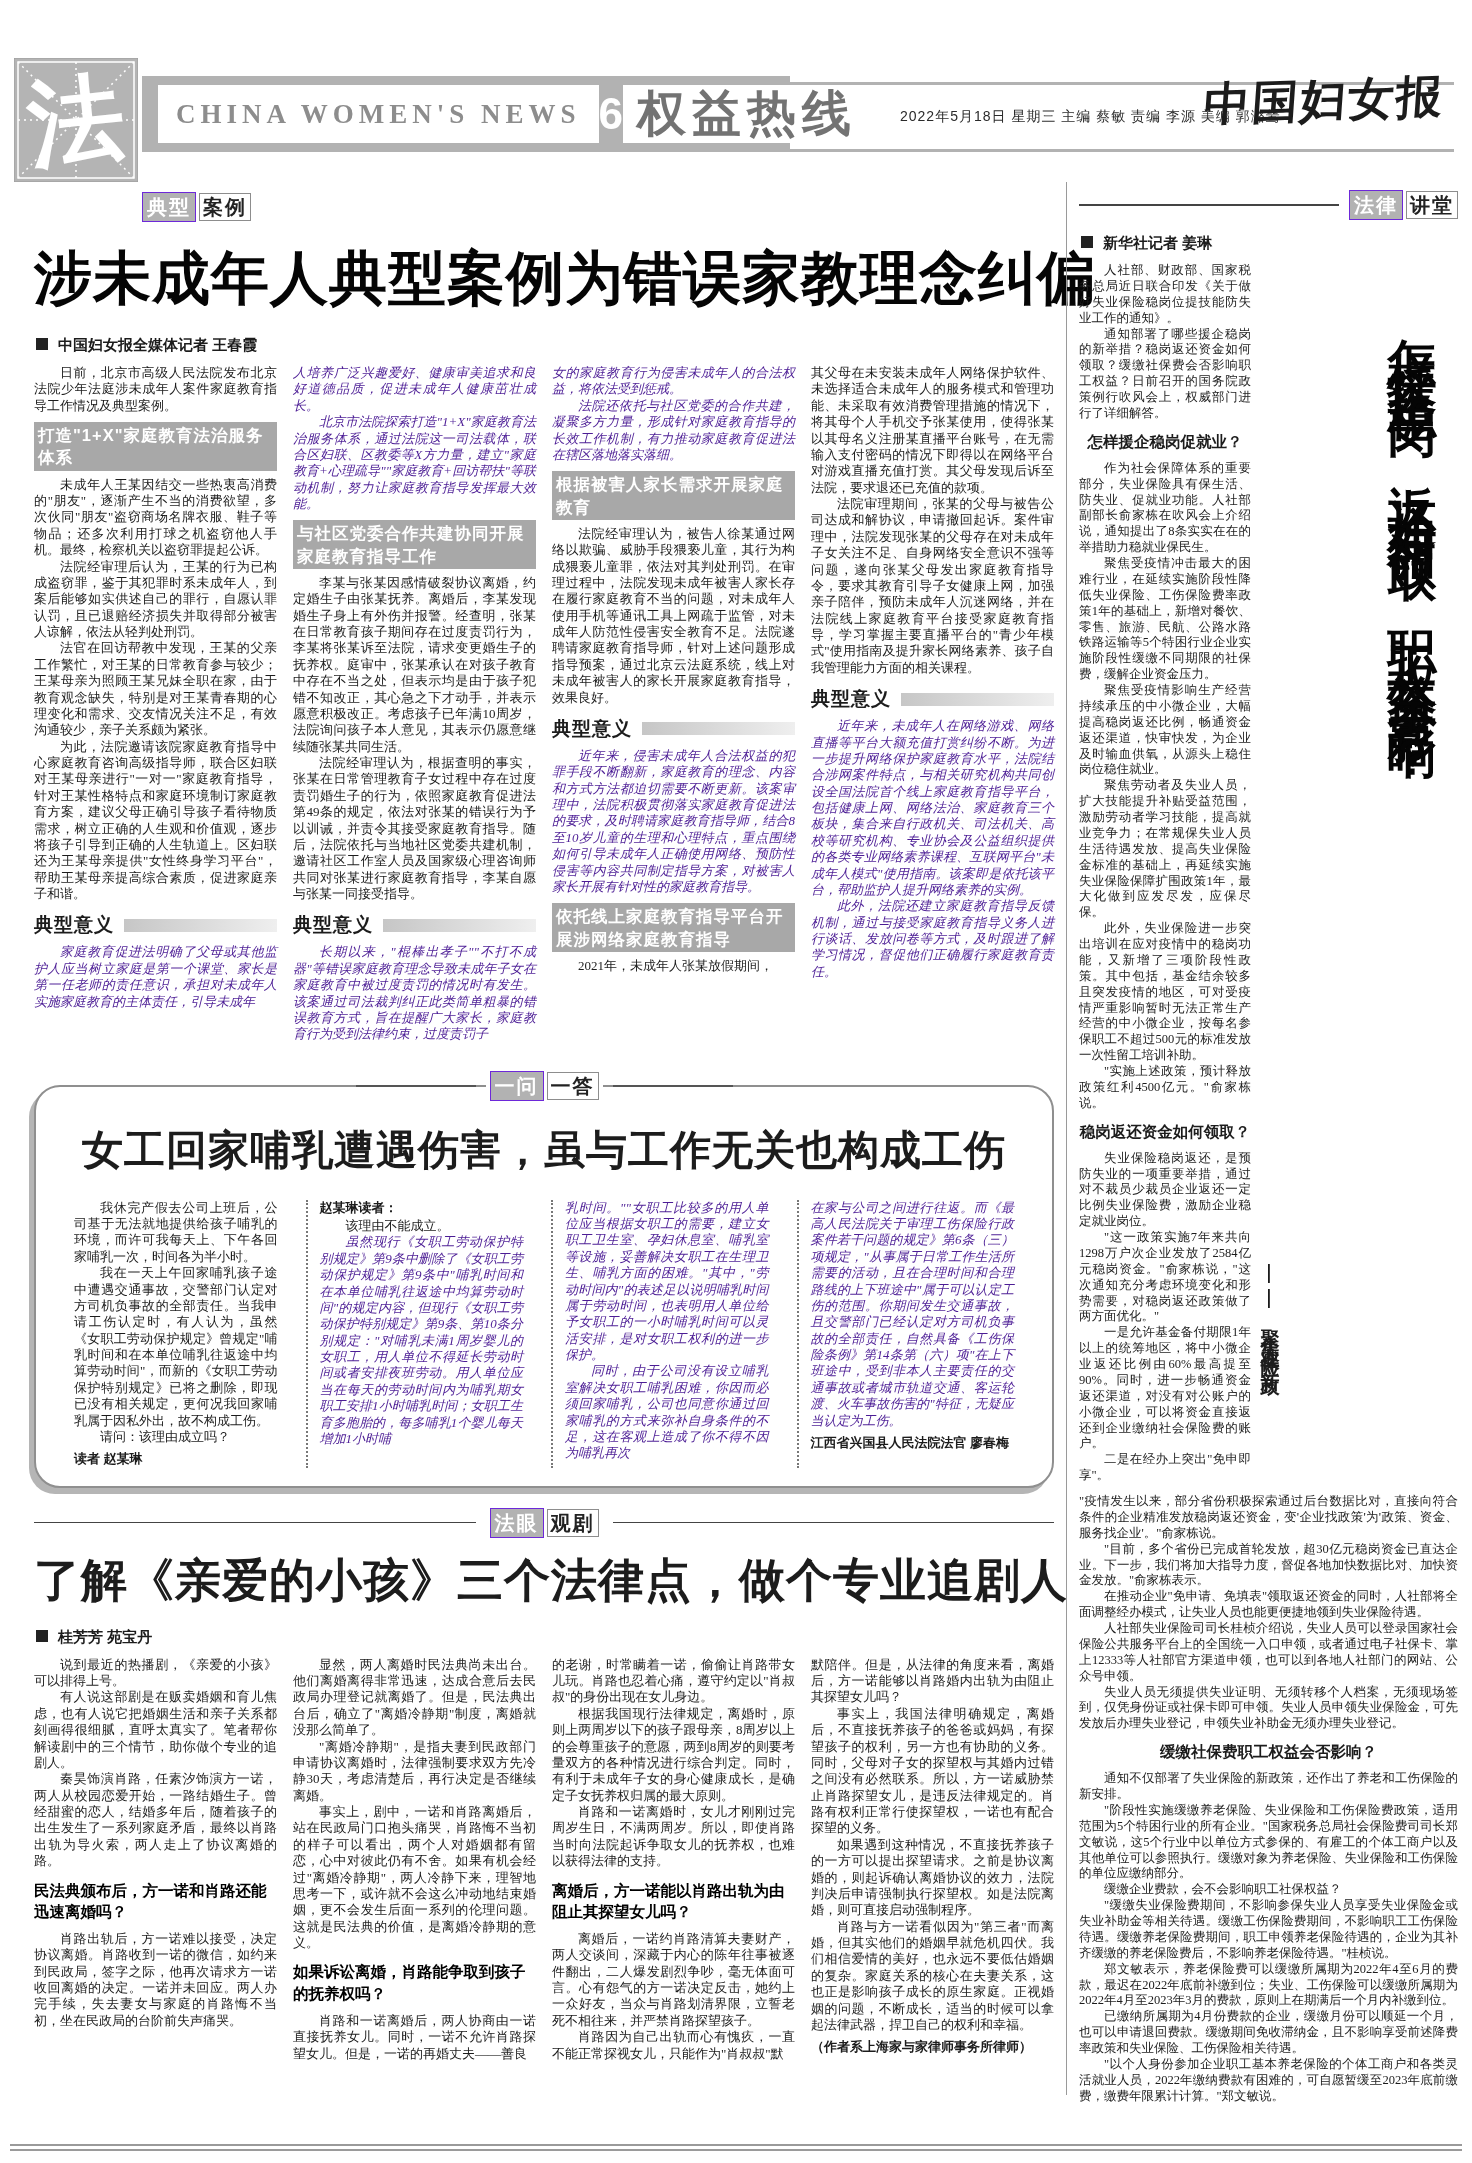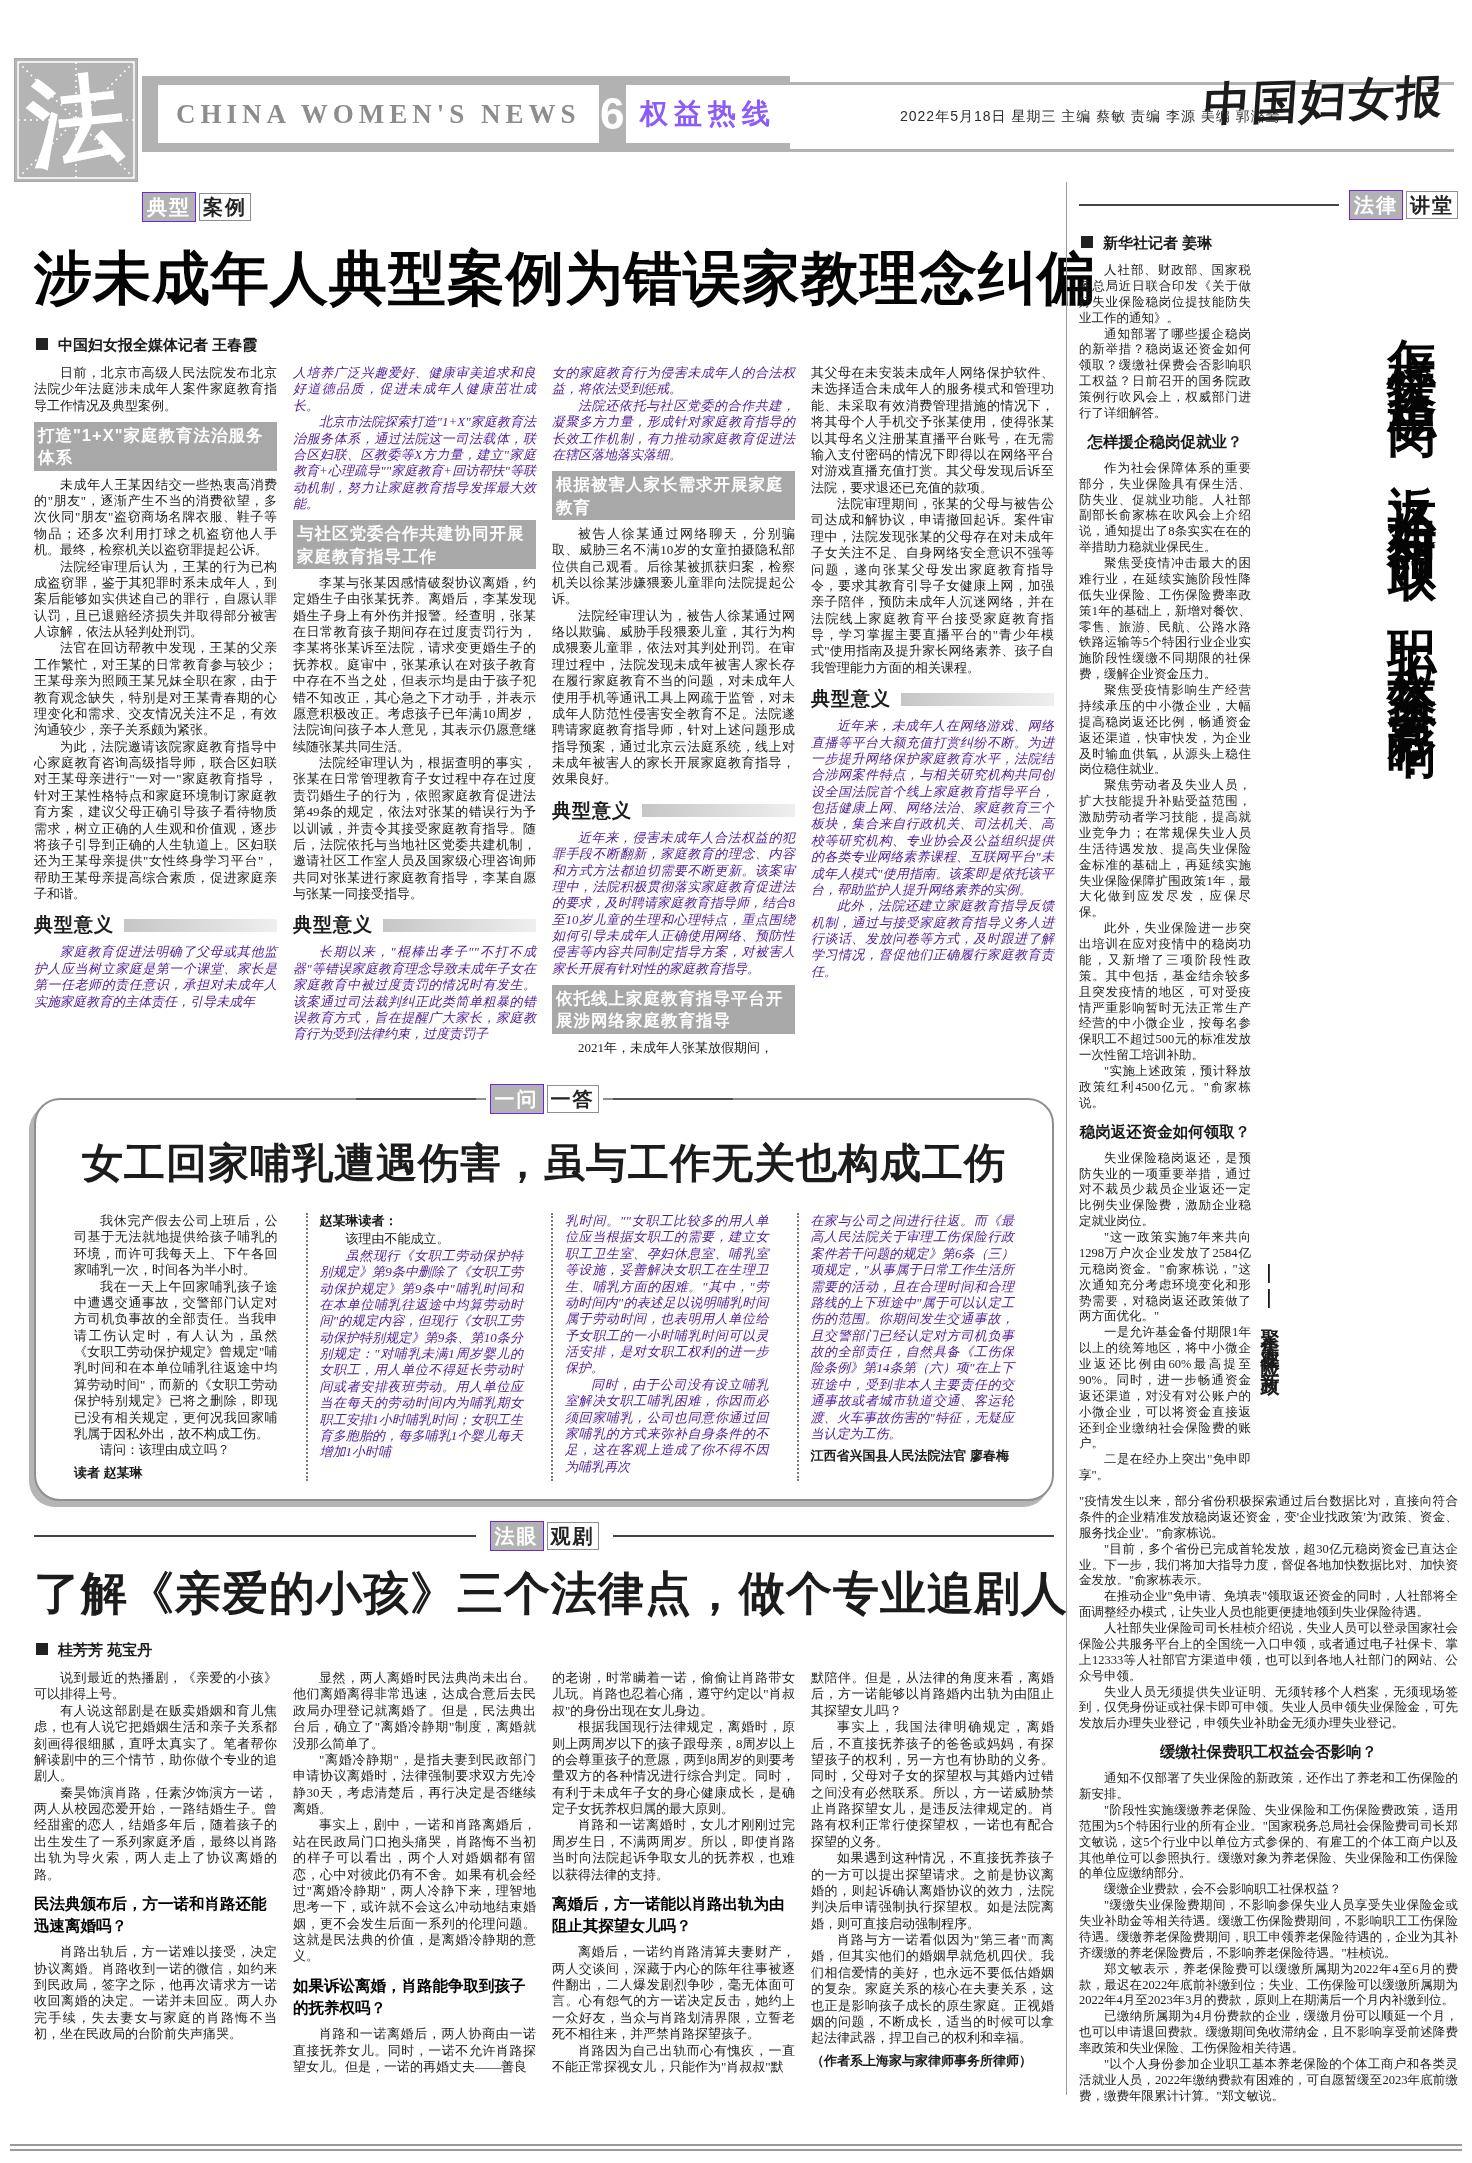--- a/index.html
+++ b/index.html
@@ -14,21 +14,21 @@
   body{width:1472px;height:2163px;position:relative;font-family:var(--serif);color:var(--ink);overflow:hidden;}
   .page{position:absolute;inset:8px 10px 14px 10px;}
 
   
   .hdr{position:relative;height:170px;}
   .logo{position:absolute;left:4px;top:50px;width:124px;height:124px;}
   .band{position:absolute;left:132px;top:68px;width:648px;height:76px;background:var(--gray);display:flex;align-items:center;}
   .wbox{background:#fff;height:58px;display:flex;align-items:center;justify-content:center;}
   .cwn{margin-left:16px;padding:0 18px;font-family:var(--serif);font-weight:bold;color:#8d8d8d;font-size:27px;letter-spacing:5px;white-space:nowrap;}
   .pgno{width:54px;text-align:center;color:#fff;font-family:var(--sans);font-weight:bold;font-size:44px;}
-  .secname{padding:0 14px;font-family:var(--sans);font-weight:900;font-size:28px;letter-spacing:6px;color:#8b5cf6;white-space:nowrap;}
+  .secname{padding:0 14px;font-family:var(--sans);font-weight:900;font-size:49px;letter-spacing:6px;color:#737373;white-space:nowrap;}
   .hrule{position:absolute;left:780px;right:8px;top:74px;height:3px;background:var(--gray);}
   .hrule2{position:absolute;left:780px;right:8px;top:141px;height:3px;background:var(--gray);}
   .dateline{position:absolute;left:890px;top:100px;font-family:var(--sans);font-size:14px;color:#2a2a2a;letter-spacing:1px;white-space:nowrap;}
   .masthead{position:absolute;right:18px;top:62px;font-family:var(--serif);font-weight:bold;font-size:46px;letter-spacing:2px;transform:rotate(-2deg) skewX(-6deg);white-space:nowrap;}
 
   
   .content{position:relative;display:flex;align-items:stretch;}
   .leftzone{width:1044px;padding-left:24px;}
   .vdivider{width:1px;background:#9a9a9a;margin:4px 0 10px 12px;}
   .sidebar{flex:1;padding:0 4px 0 12px;position:relative;}
@@ -152,21 +152,20 @@
               <div class="label">
                 <b>典型意义</b>
                 <span class="bar"></span>
               </div>
               <p class="kai">长期以来，"棍棒出孝子""不打不成器"等错误家庭教育理念导致未成年子女在家庭教育中被过度责罚的情况时有发生。该案通过司法裁判纠正此类简单粗暴的错误教育方式，旨在提醒广大家长，家庭教育行为受到法律约束，过度责罚子</p>
             </div>
             <div class="col">
               <p class="kaic">女的家庭教育行为侵害未成年人的合法权益，将依法受到惩戒。</p>
               <p class="kai">法院还依托与社区党委的合作共建，凝聚多方力量，形成针对家庭教育指导的长效工作机制，有力推动家庭教育促进法在辖区落地落实落细。</p>
               <h3 class="sub">根据被害人家长需求开展家庭教育</h3>
-              <p class="p">被告人徐某通过网络聊天，分别骗取、威胁三名不满10岁的女童拍摄隐私部位供自己观看。后徐某被抓获归案，检察机关以徐某涉嫌猥亵儿童罪向法院提起公诉。</p>
               <p class="p">法院经审理认为，被告人徐某通过网络以欺骗、威胁手段猥亵儿童，其行为构成猥亵儿童罪，依法对其判处刑罚。在审理过程中，法院发现未成年被害人家长存在履行家庭教育不当的问题，对未成年人使用手机等通讯工具上网疏于监管，对未成年人防范性侵害安全教育不足。法院遂聘请家庭教育指导师，针对上述问题形成指导预案，通过北京云法庭系统，线上对未成年被害人的家长开展家庭教育指导，效果良好。</p>
               <div class="label">
                 <b>典型意义</b>
                 <span class="bar"></span>
               </div>
               <p class="kai">近年来，侵害未成年人合法权益的犯罪手段不断翻新，家庭教育的理念、内容和方式方法都迫切需要不断更新。该案审理中，法院积极贯彻落实家庭教育促进法的要求，及时聘请家庭教育指导师，结合8至10岁儿童的生理和心理特点，重点围绕如何引导未成年人正确使用网络、预防性侵害等内容共同制定指导方案，对被害人家长开展有针对性的家庭教育指导。</p>
               <h3 class="sub">依托线上家庭教育指导平台开展涉网络家庭教育指导</h3>
               <p class="p">2021年，未成年人张某放假期间，</p>
             </div>
             <div class="col">

